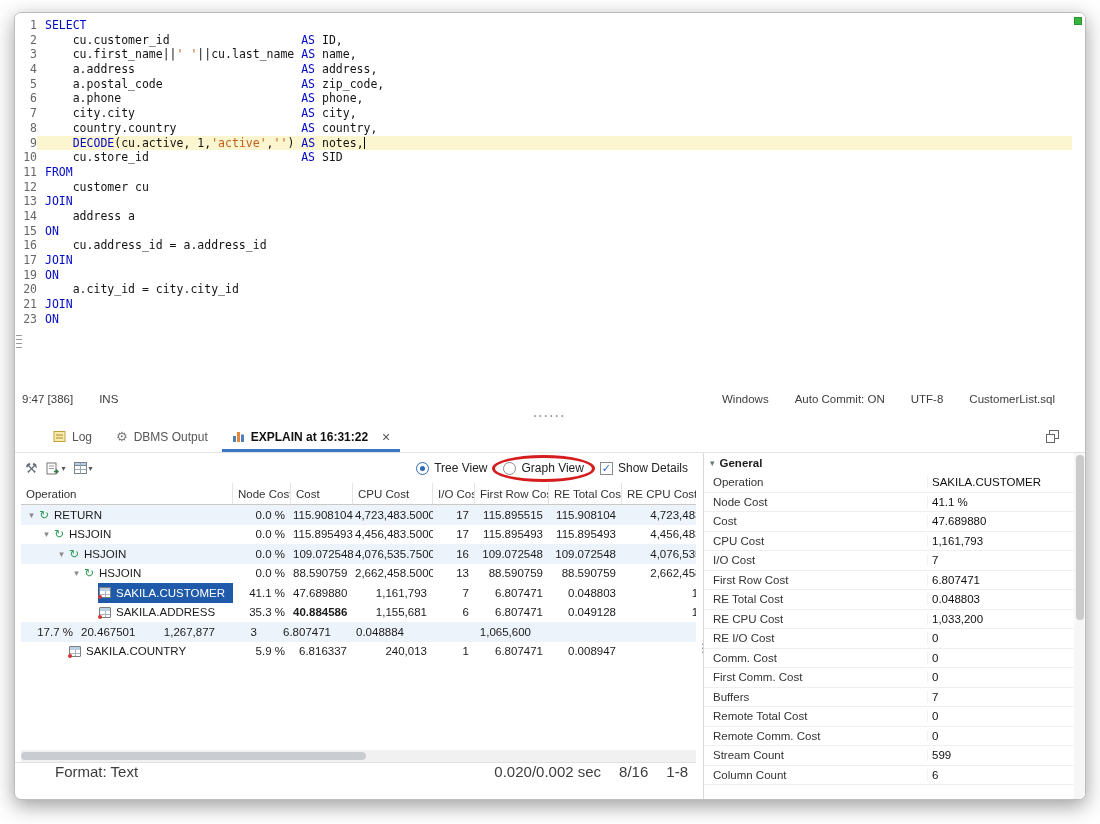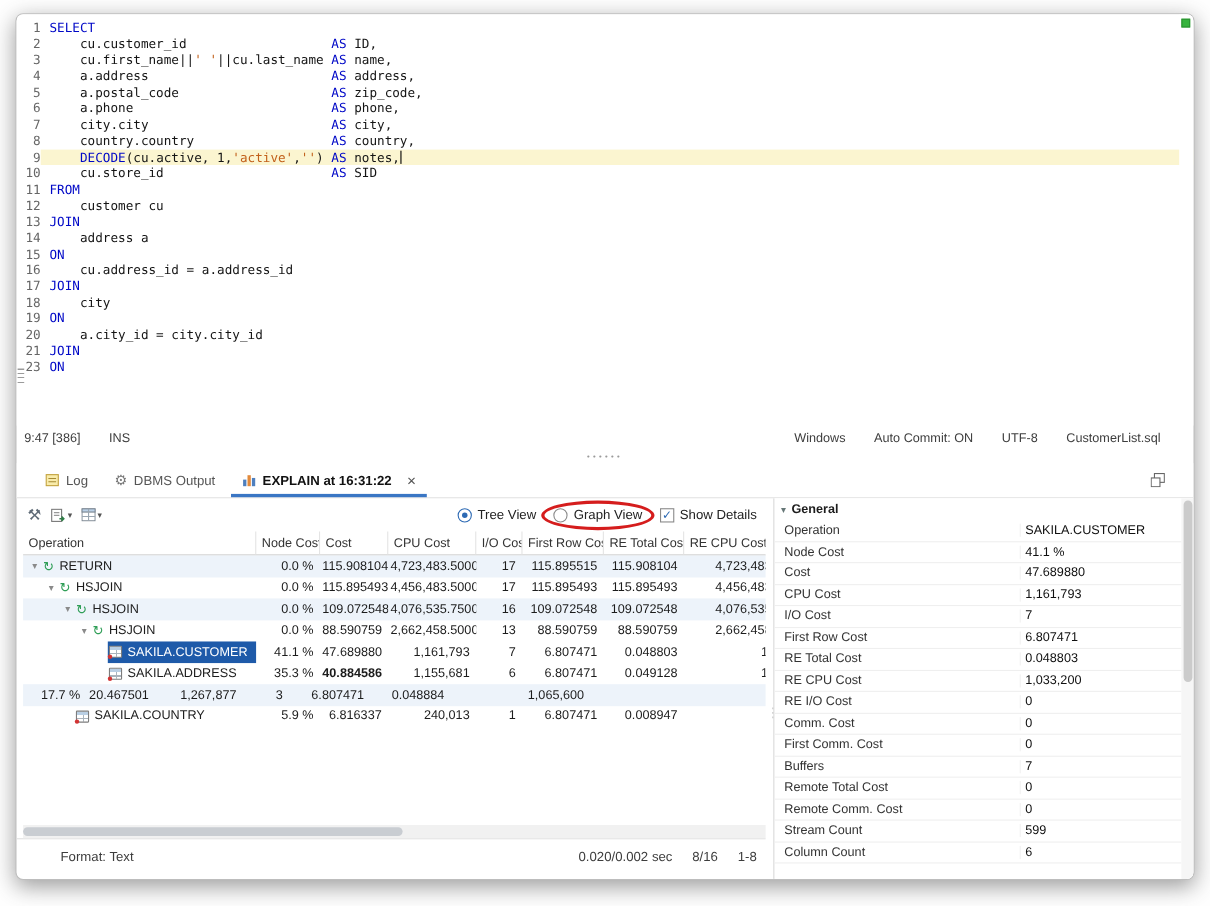--- a/index.html
+++ b/index.html
@@ -26,21 +26,21 @@
   
   .editor-status{height:24px;display:flex;align-items:center;font-size:11.5px;color:#3d3d3d;padding:0 30px 0 7px;}
   .mode{margin-left:26px;}
   .status-right{margin-left:auto;display:flex;gap:26px;}
 
   
   .sash{height:10px;display:flex;align-items:center;justify-content:center;}
   .sash-dots{font-size:7px;letter-spacing:3px;color:#9a9a9a;line-height:6px;}
 
   
-  .tabbar{height:32px;display:flex;align-items:stretch;padding-left:14px;border-bottom:1px solid #e3e3e3;background:#fff;}
+  .tabbar{height:32px;display:flex;align-items:stretch;padding-left:26px;border-bottom:1px solid #e3e3e3;background:#fff;}
   .tab{display:flex;align-items:center;gap:6px;padding:0 12px;font-size:12px;color:#555;position:relative;}
   .tab.active{color:#111;font-weight:bold;}
   .tab.active::after{content:"";position:absolute;left:2px;right:2px;bottom:0;height:3px;background:#3a76c4;}
   .tab-close{font-size:14px;color:#555;margin-left:8px;font-weight:normal;}
   .glyph-gear{font-size:13px;color:#787878;line-height:1;}
   .restore-btn{margin-left:auto;margin-right:26px;align-self:center;display:flex;}
 
   
   .content{flex:1;display:flex;min-height:0;}
   .left-area{width:681px;display:flex;flex-direction:column;}
@@ -79,21 +79,21 @@
   .icon-join{color:#2f9e57;font-size:12px;line-height:1;flex:0 0 auto;}
   .icon-table{width:12px;height:11px;flex:0 0 12px;border:1px solid #7d7d7d;border-radius:1px;background-color:#fff;position:relative;
       background-image:linear-gradient(to bottom,#b9cfe4 0,#b9cfe4 3px,transparent 3px),
                        linear-gradient(to right,transparent 5px,#aab4bd 5px,#aab4bd 6px,transparent 6px),
                        linear-gradient(to bottom,transparent 6px,#aab4bd 6px,#aab4bd 7px,transparent 7px);}
   .icon-table::after{content:"";position:absolute;left:-2px;bottom:-2px;width:4px;height:4px;border-radius:50%;background:#d23333;}
   .hscroll{height:12px;margin-left:6px;background:#f1f1f1;position:relative;}
   .hscroll-thumb{position:absolute;left:0;top:2px;height:8px;width:345px;background:#c9cdd2;border-radius:4px;}
 
   
-  .bstatus{height:24px;border-top:1px solid #e0e0e0;display:flex;align-items:flex-end;font-size:12px;color:#3d3d3d;padding:0 8px 0 40px;}
+  .bstatus{height:24px;border-top:1px solid #e0e0e0;display:flex;align-items:flex-start;font-size:15px;color:#3d3d3d;padding:0 8px 0 40px;}
   .bstatus-right{margin-left:auto;display:flex;gap:18px;}
   .bottom-pad{height:13px;}
 
   
   .props{flex:1;border-left:1px solid #d9d9d9;position:relative;overflow:hidden;background:#fff;}
   .props-header{height:20px;display:flex;align-items:center;gap:5px;padding-left:6px;font-size:11.5px;font-weight:bold;color:#1d1d1d;}
   .props-chev{color:#677; font-size:9px;}
   .prop-row{height:19.5px;display:flex;align-items:center;border-bottom:1px solid #efefef;font-size:11.5px;margin-right:11px;}
   .prop-name{width:224px;flex:0 0 224px;padding-left:9px;color:#333;overflow:hidden;white-space:nowrap;border-right:1px solid #f2f2f2;}
   .prop-value{flex:1;padding-left:4px;color:#101010;overflow:hidden;white-space:nowrap;}
@@ -117,21 +117,20 @@
         <div class="code-line"><span class="ln">8</span><span class="code"><span class="tk-pl">    country.country                  </span><span class="tk-kw">AS</span><span class="tk-pl"> country,</span></span></div>
         <div class="code-line hl"><span class="ln">9</span><span class="code"><span class="tk-pl">    </span><span class="tk-kw">DECODE</span><span class="tk-pl">(cu.active, 1,</span><span class="tk-str">'active'</span><span class="tk-pl">,</span><span class="tk-str">''</span><span class="tk-pl">) </span><span class="tk-kw">AS</span><span class="tk-pl"> notes,</span><span class="caret"></span></span></div>
         <div class="code-line"><span class="ln">10</span><span class="code"><span class="tk-pl">    cu.store_id                      </span><span class="tk-kw">AS</span><span class="tk-pl"> SID</span></span></div>
         <div class="code-line"><span class="ln">11</span><span class="code"><span class="tk-kw">FROM</span></span></div>
         <div class="code-line"><span class="ln">12</span><span class="code"><span class="tk-pl">    customer cu</span></span></div>
         <div class="code-line"><span class="ln">13</span><span class="code"><span class="tk-kw">JOIN</span></span></div>
         <div class="code-line"><span class="ln">14</span><span class="code"><span class="tk-pl">    address a</span></span></div>
         <div class="code-line"><span class="ln">15</span><span class="code"><span class="tk-kw">ON</span></span></div>
         <div class="code-line"><span class="ln">16</span><span class="code"><span class="tk-pl">    cu.address_id = a.address_id</span></span></div>
         <div class="code-line"><span class="ln">17</span><span class="code"><span class="tk-kw">JOIN</span></span></div>
-        <div class="code-line"><span class="ln">18</span><span class="code"><span class="tk-pl">    city</span></span></div>
         <div class="code-line"><span class="ln">19</span><span class="code"><span class="tk-kw">ON</span></span></div>
         <div class="code-line"><span class="ln">20</span><span class="code"><span class="tk-pl">    a.city_id = city.city_id</span></span></div>
         <div class="code-line"><span class="ln">21</span><span class="code"><span class="tk-kw">JOIN</span></span></div>
         <div class="code-line"><span class="ln">23</span><span class="code"><span class="tk-kw">ON</span></span></div>
       </div>
     <div class="overview-ruler">
       <div class="ruler-ok"></div>
     </div>
     <div class="left-grip"></div>
   </div>

